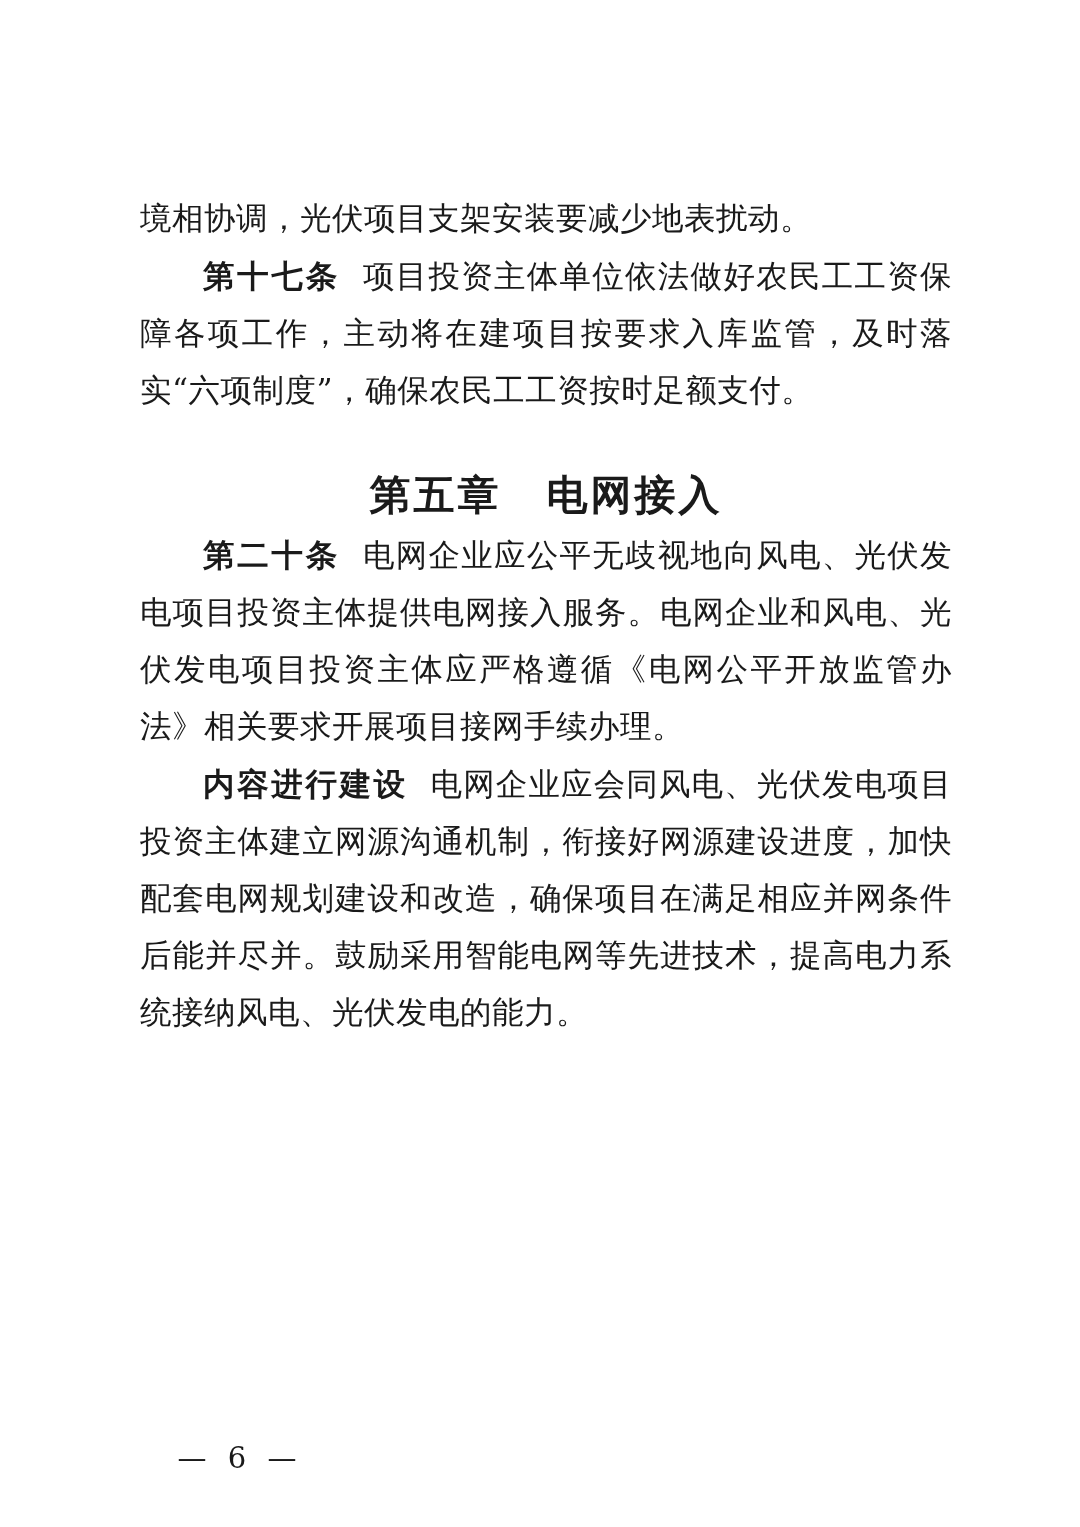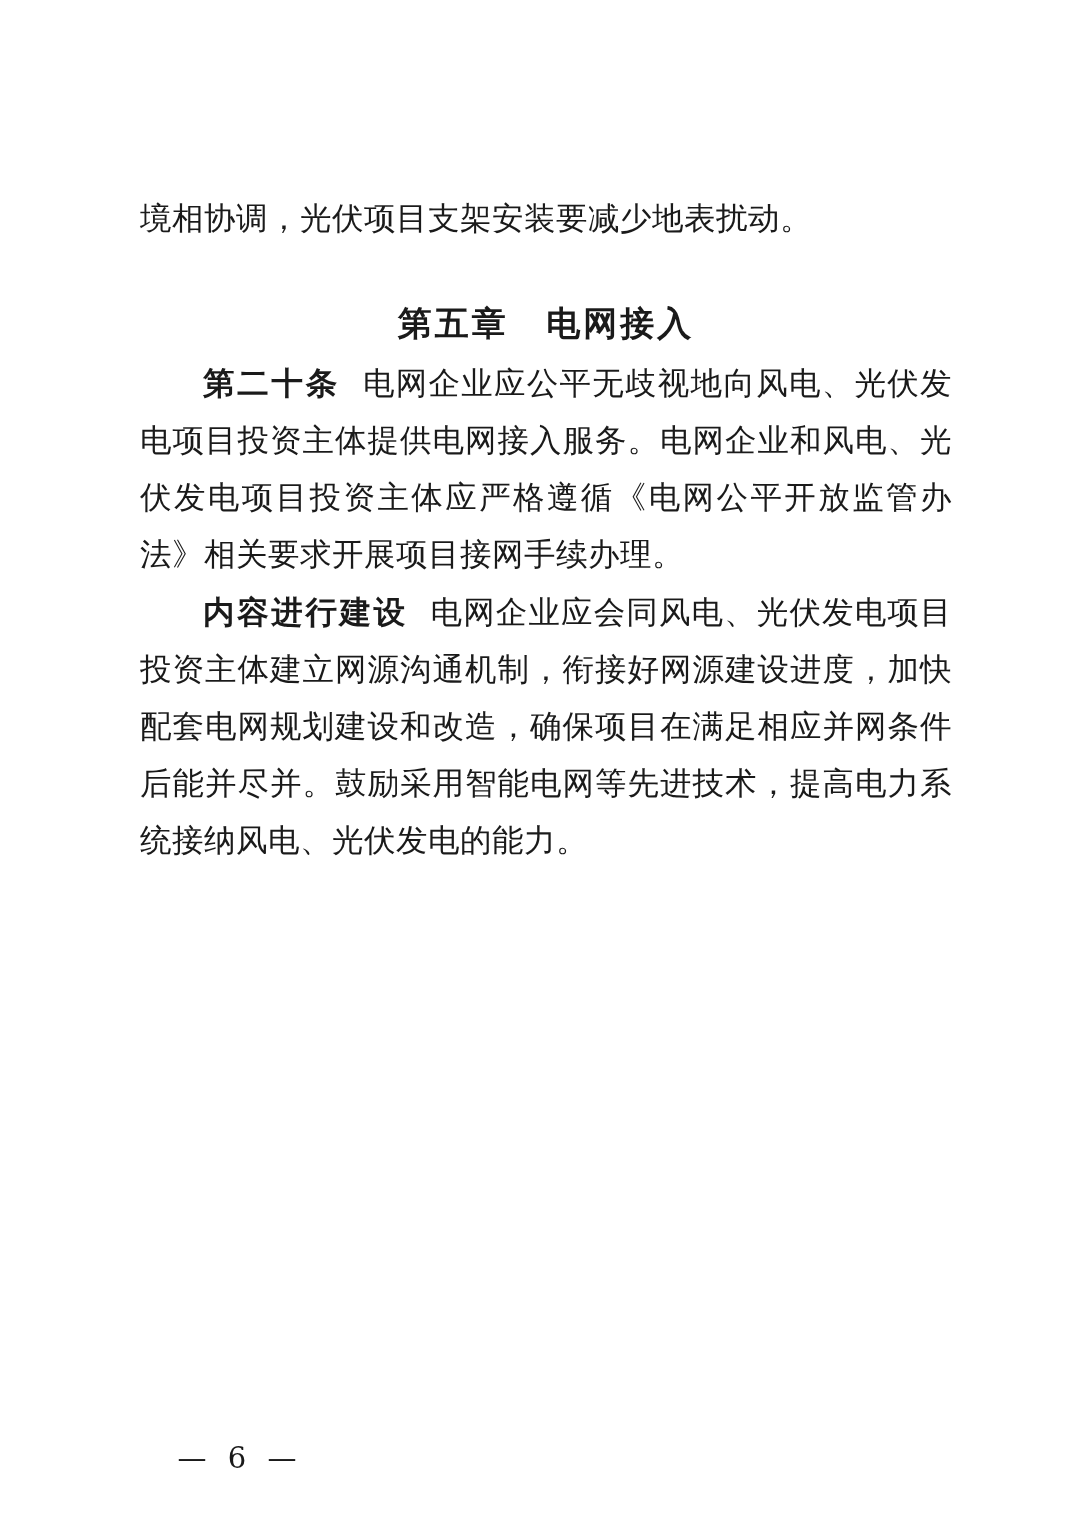--- a/index.html
+++ b/index.html
@@ -45,21 +45,21 @@
   }
   .lead-gap {
     display: inline-block;
     width: 0.7em;
   }
   .chapter-heading {
     margin: 0;
     padding-top: 48px;
     padding-bottom: 2px;
     text-align: center;
-    font-size: 34px;
+    font-size: 41px;
     line-height: 57px;
     font-weight: bold;
     letter-spacing: 3px;
   }
   .chapter-heading .gap {
     display: inline-block;
     width: 1.1em;
   }
   .page-number {
     position: absolute;
@@ -78,20 +78,21 @@
   }
 </style>
 </head>
 <body>
 
 <div class="page">
   <div class="doc-body">
 
     <p class="para noindent">境相协调，光伏项目支架安装要减少地表扰动。</p>
 
+    <p class="para"><span class="lead">第十七条</span><span class="lead-gap"></span><span>项目投资主体单位依法做好农民工工资保障各项工作，主动将在建项目按要求入库监管，及时落实“六项制度”，确保农民工工资按时足额支付。</span></p>
 
 
 
     <p class="chapter-heading"><span>第五章</span><span class="gap"></span><span>电网接入</span></p>
 
     <p class="para"><span class="lead">第二十条</span><span class="lead-gap"></span><span>电网企业应公平无歧视地向风电、光伏发电项目投资主体提供电网接入服务。电网企业和风电、光伏发电项目投资主体应严格遵循《电网公平开放监管办法》相关要求开展项目接网手续办理。</span></p>
 
     <p class="para"><span class="lead">内容进行建设</span><span class="lead-gap"></span><span>电网企业应会同风电、光伏发电项目投资主体建立网源沟通机制，衔接好网源建设进度，加快配套电网规划建设和改造，确保项目在满足相应并网条件后能并尽并。鼓励采用智能电网等先进技术，提高电力系统接纳风电、光伏发电的能力。</span></p>
 
   </div>

